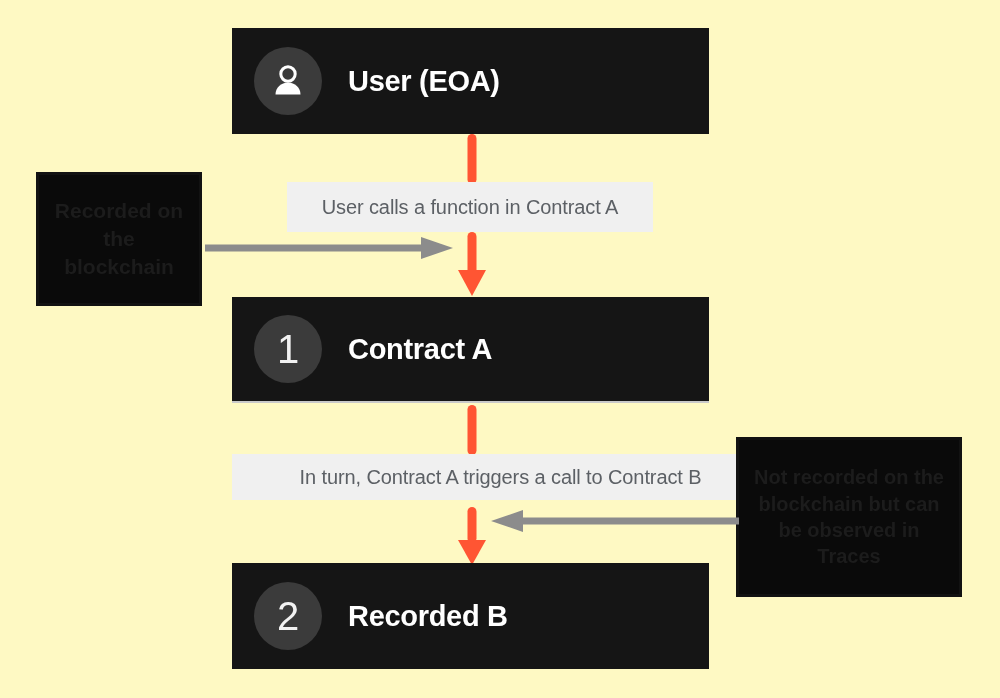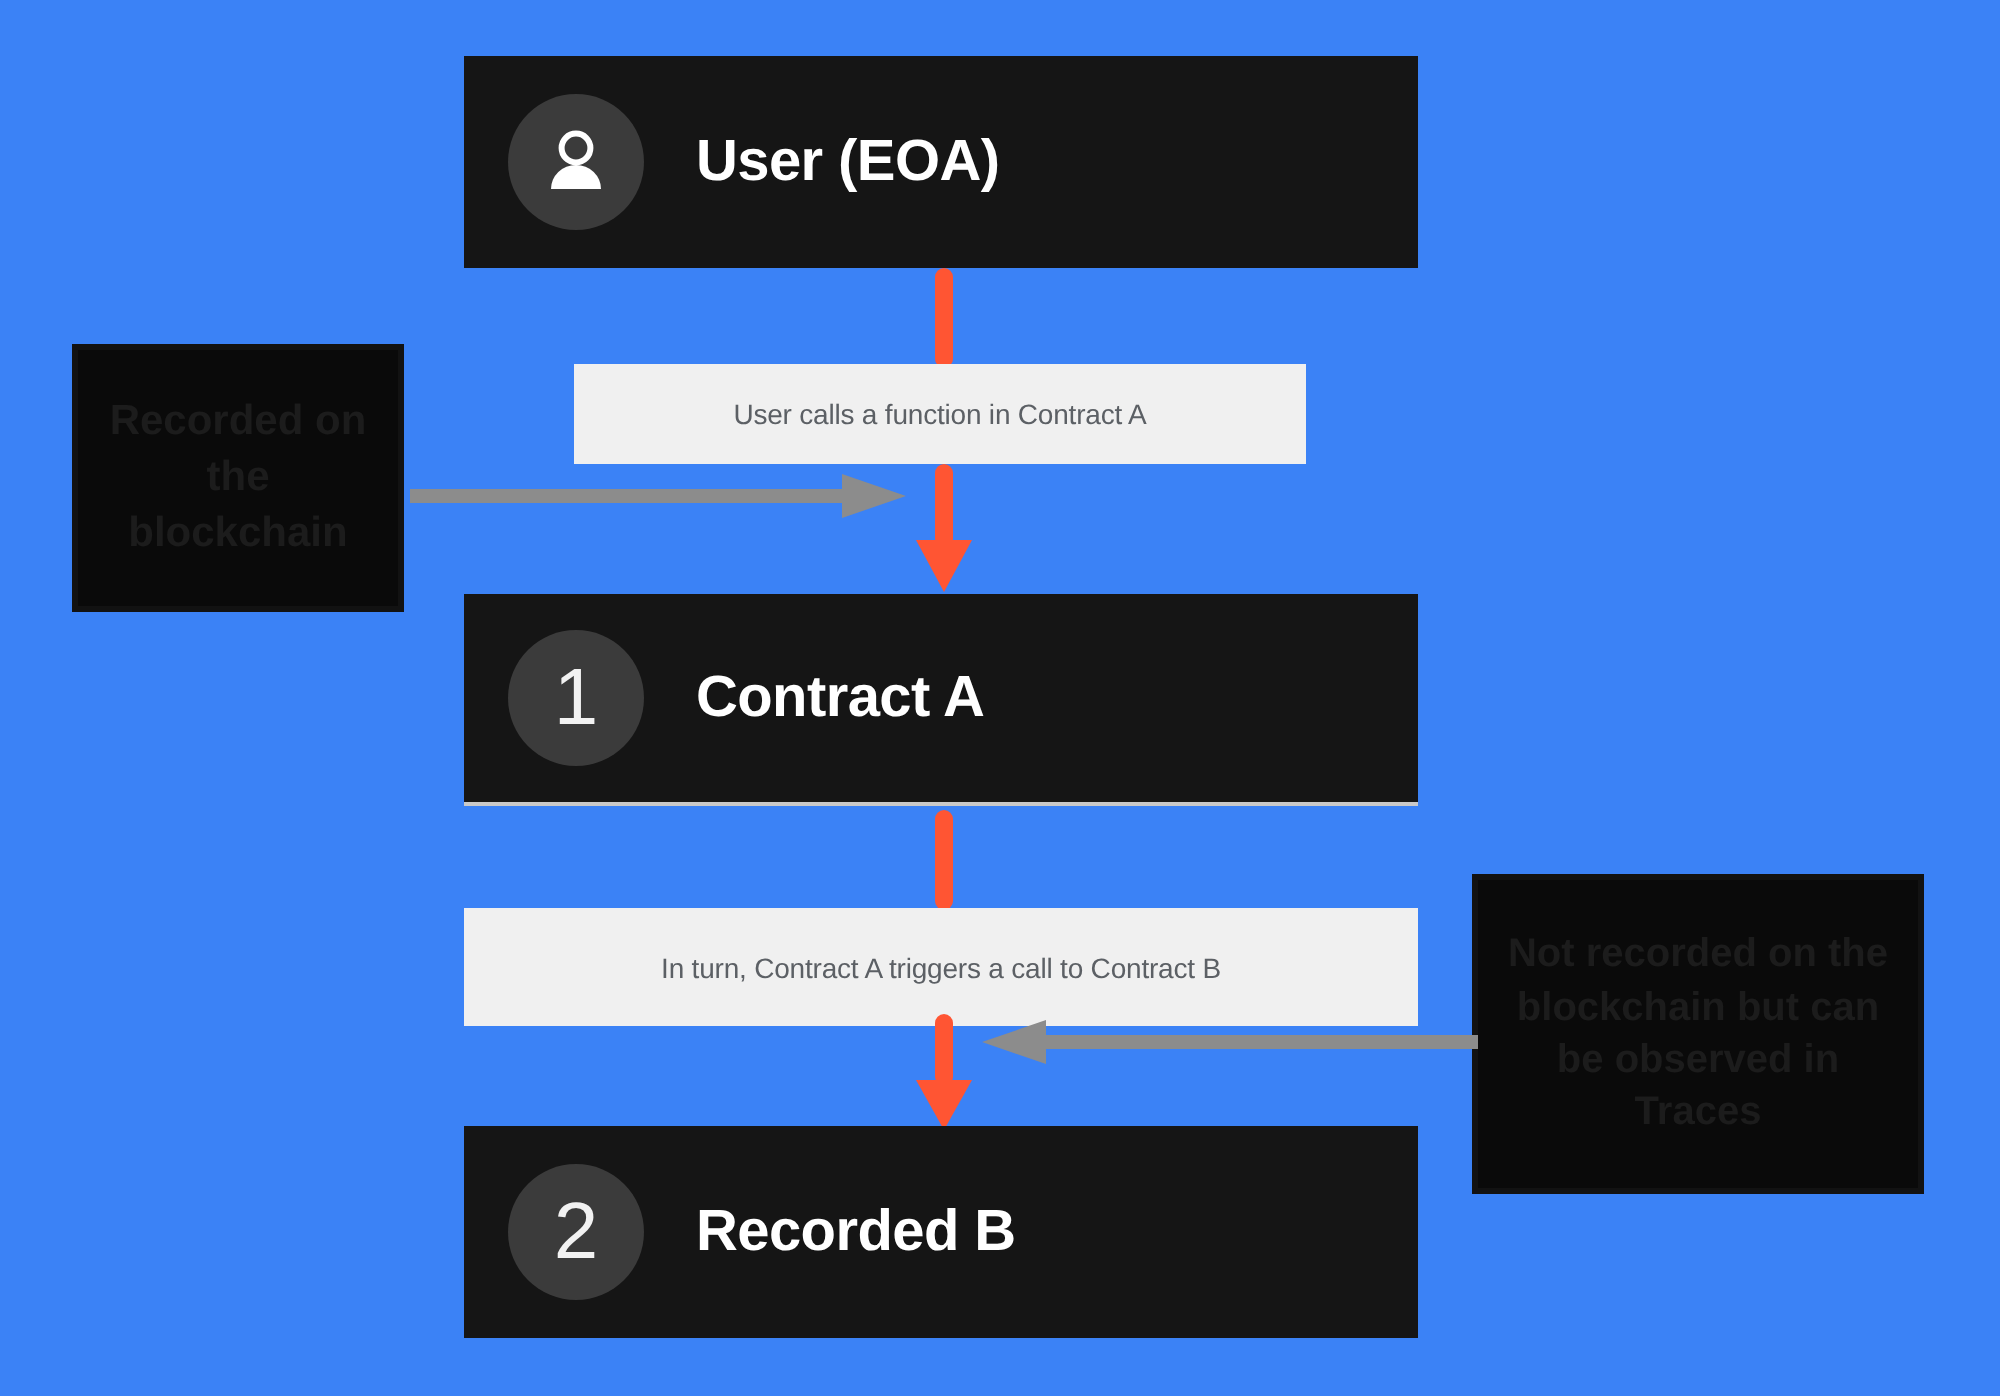--- a/index.html
+++ b/index.html
@@ -7,21 +7,21 @@
     padding: 0;
     background: #000000;
   }
   body {
     font-family: "Liberation Sans", sans-serif;
   }
   #canvas {
     position: relative;
     width: 1000px;
     height: 698px;
-    background: #3b82f6;
+    background: #fef9c3;
     overflow: hidden;
   }
 
   
   .node {
     position: absolute;
     left: 232px;
     width: 477px;
     background: #151515;
     display: flex;
@@ -60,26 +60,26 @@
   }
 
   
   .caption {
     position: absolute;
     background: #f0f0f0;
     display: flex;
     align-items: center;
     justify-content: center;
     color: #5c6065;
-    font-size: 14px;
+    font-size: 20px;
     letter-spacing: -0.1px;
     white-space: nowrap;
   }
   .caption-1 { left: 287px; top: 182px; width: 366px; height: 50px; }
-  .caption-2 { left: 232px; top: 454px; width: 477px; height: 59px; }
+  .caption-2 { left: 232px; top: 454px; width: 477px; height: 46px; padding-left: 30px; }
 
   
   .arrow-v { position: absolute; }
 
   
   .note {
     position: absolute;
     background: #0a0a0a;
     border: 3px solid #121212;
     color: #1c1c1c;

